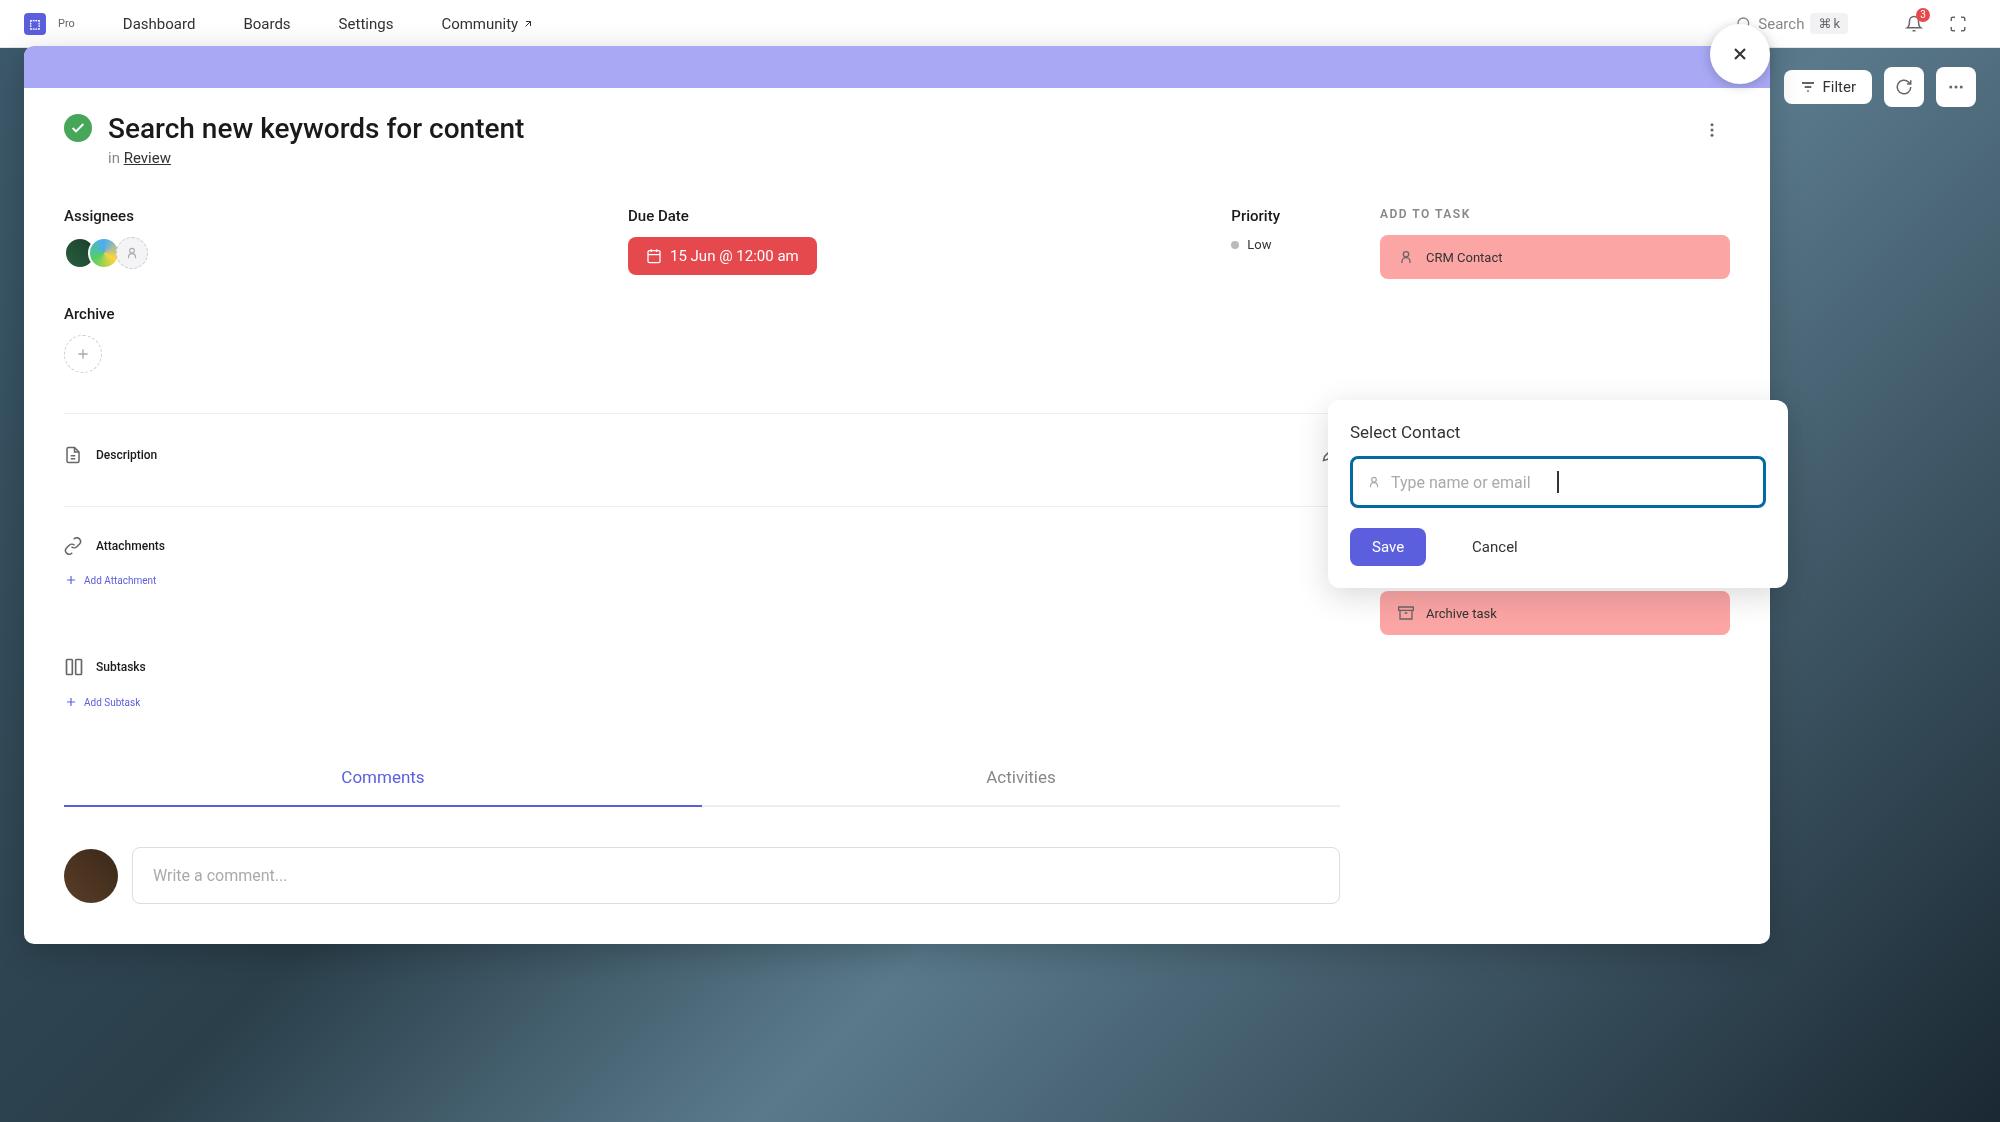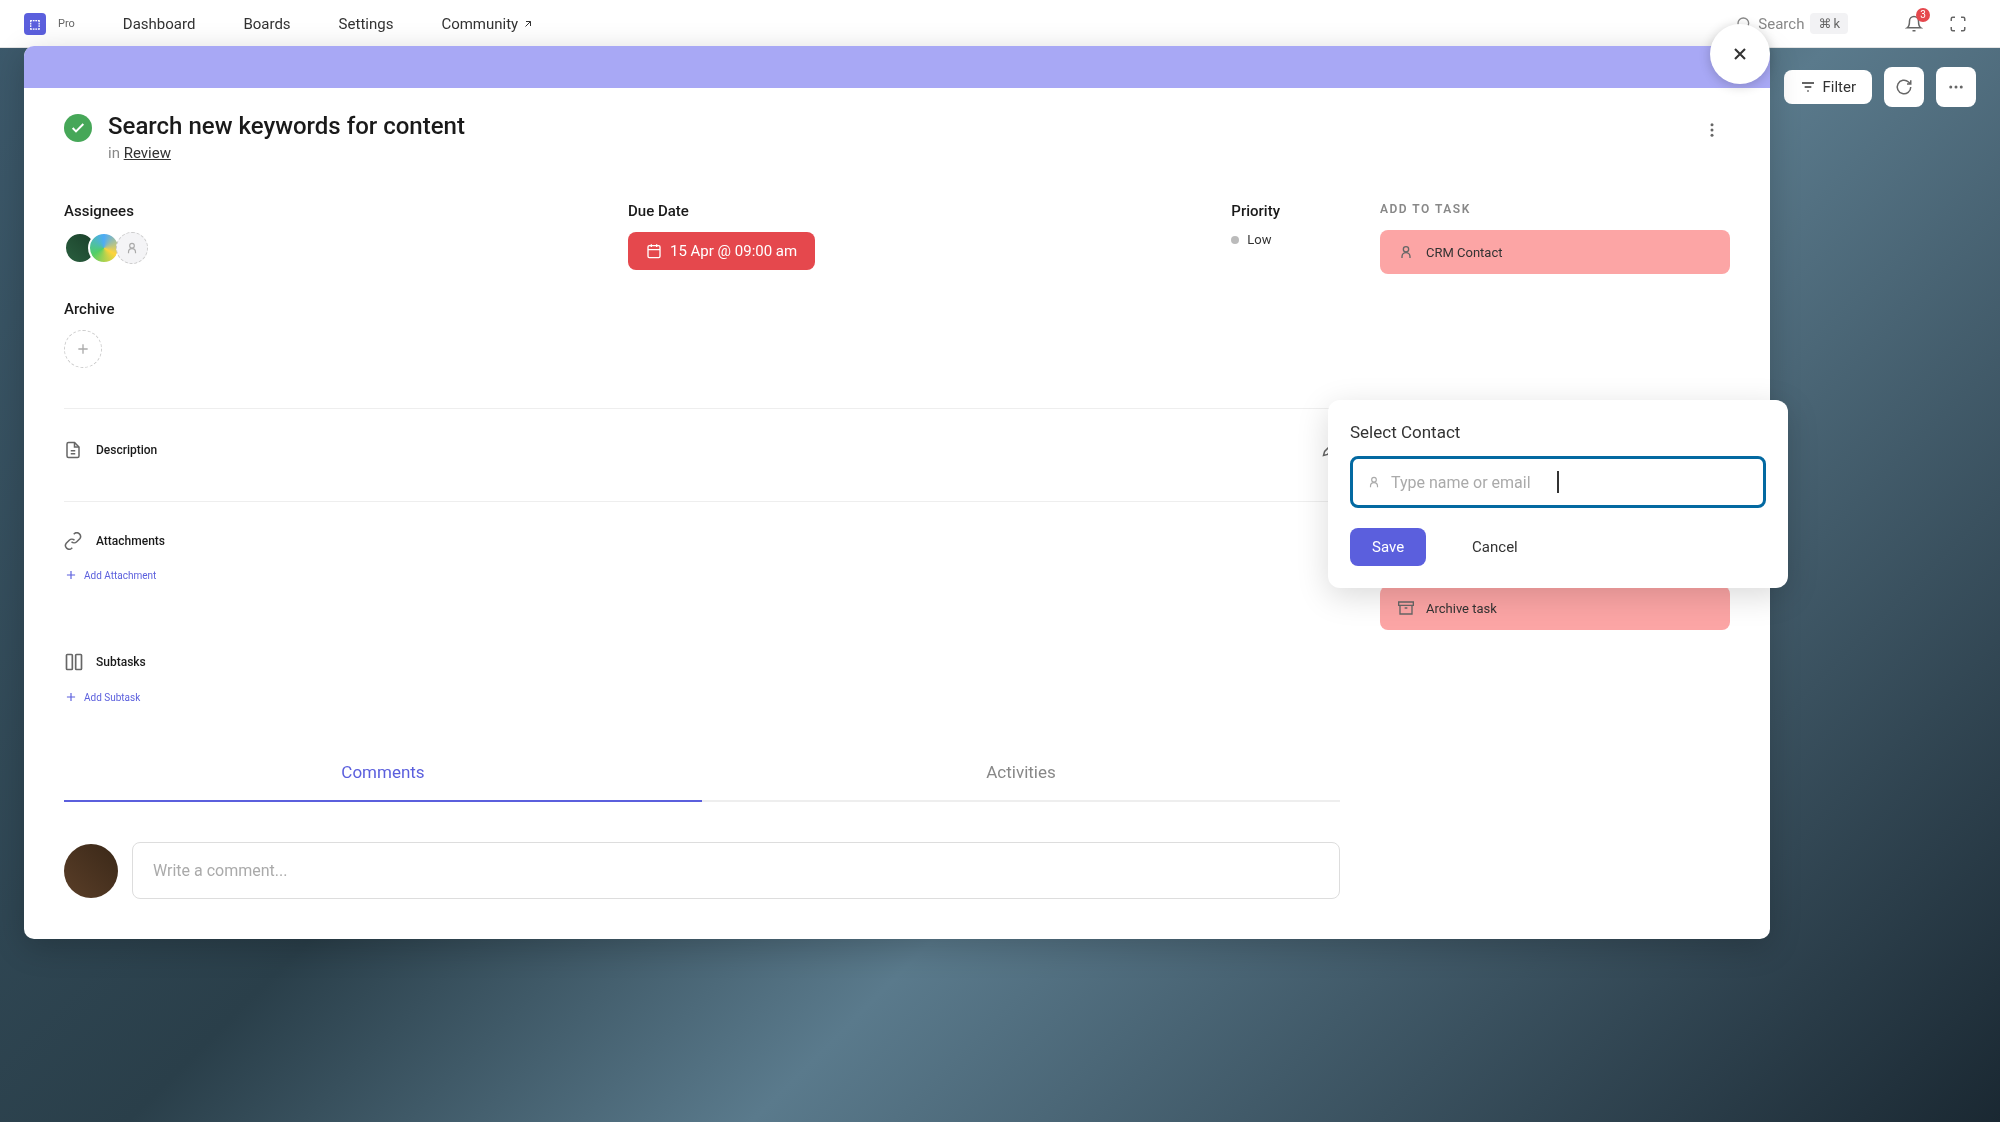--- a/index.html
+++ b/index.html
@@ -171,21 +171,21 @@
       background: #46a758;
       border-radius: 50%;
       display: flex;
       align-items: center;
       justify-content: center;
       color: white;
       flex-shrink: 0;
       margin-top: 2px;
     }
     .task-title {
-      font-size: 24px;
+      font-size: 28px;
       font-weight: 500;
       color: #1a1a1a;
     }
     .task-breadcrumb {
       font-size: 15px;
       color: #888;
       margin-top: 4px;
     }
     .task-breadcrumb .link {
       color: #333;
@@ -552,21 +552,21 @@
             </div>
           </div>
         </div>
         <div class="meta-block" style="margin-left:400px">
           <div class="meta-label">Due Date</div>
           <div class="due-chip">
             <svg width="16" height="16" viewBox="0 0 24 24" fill="none" stroke="white" stroke-width="2">
                 <rect x="3" y="4" width="18" height="18" rx="2"></rect>
                 <path d="M16 2v4M8 2v4M3 10h18"></path>
               </svg>
-            <span>15 Apr @ 09:00 am</span>
+            <span>15 Jun @ 12:00 am</span>
           </div>
         </div>
         <div class="meta-block" style="margin-left:auto; margin-right:60px">
           <div class="meta-label">Priority</div>
           <div class="priority-val">
             <span class="priority-dot"></span>
             <span>Low</span>
           </div>
         </div>
       </div>

